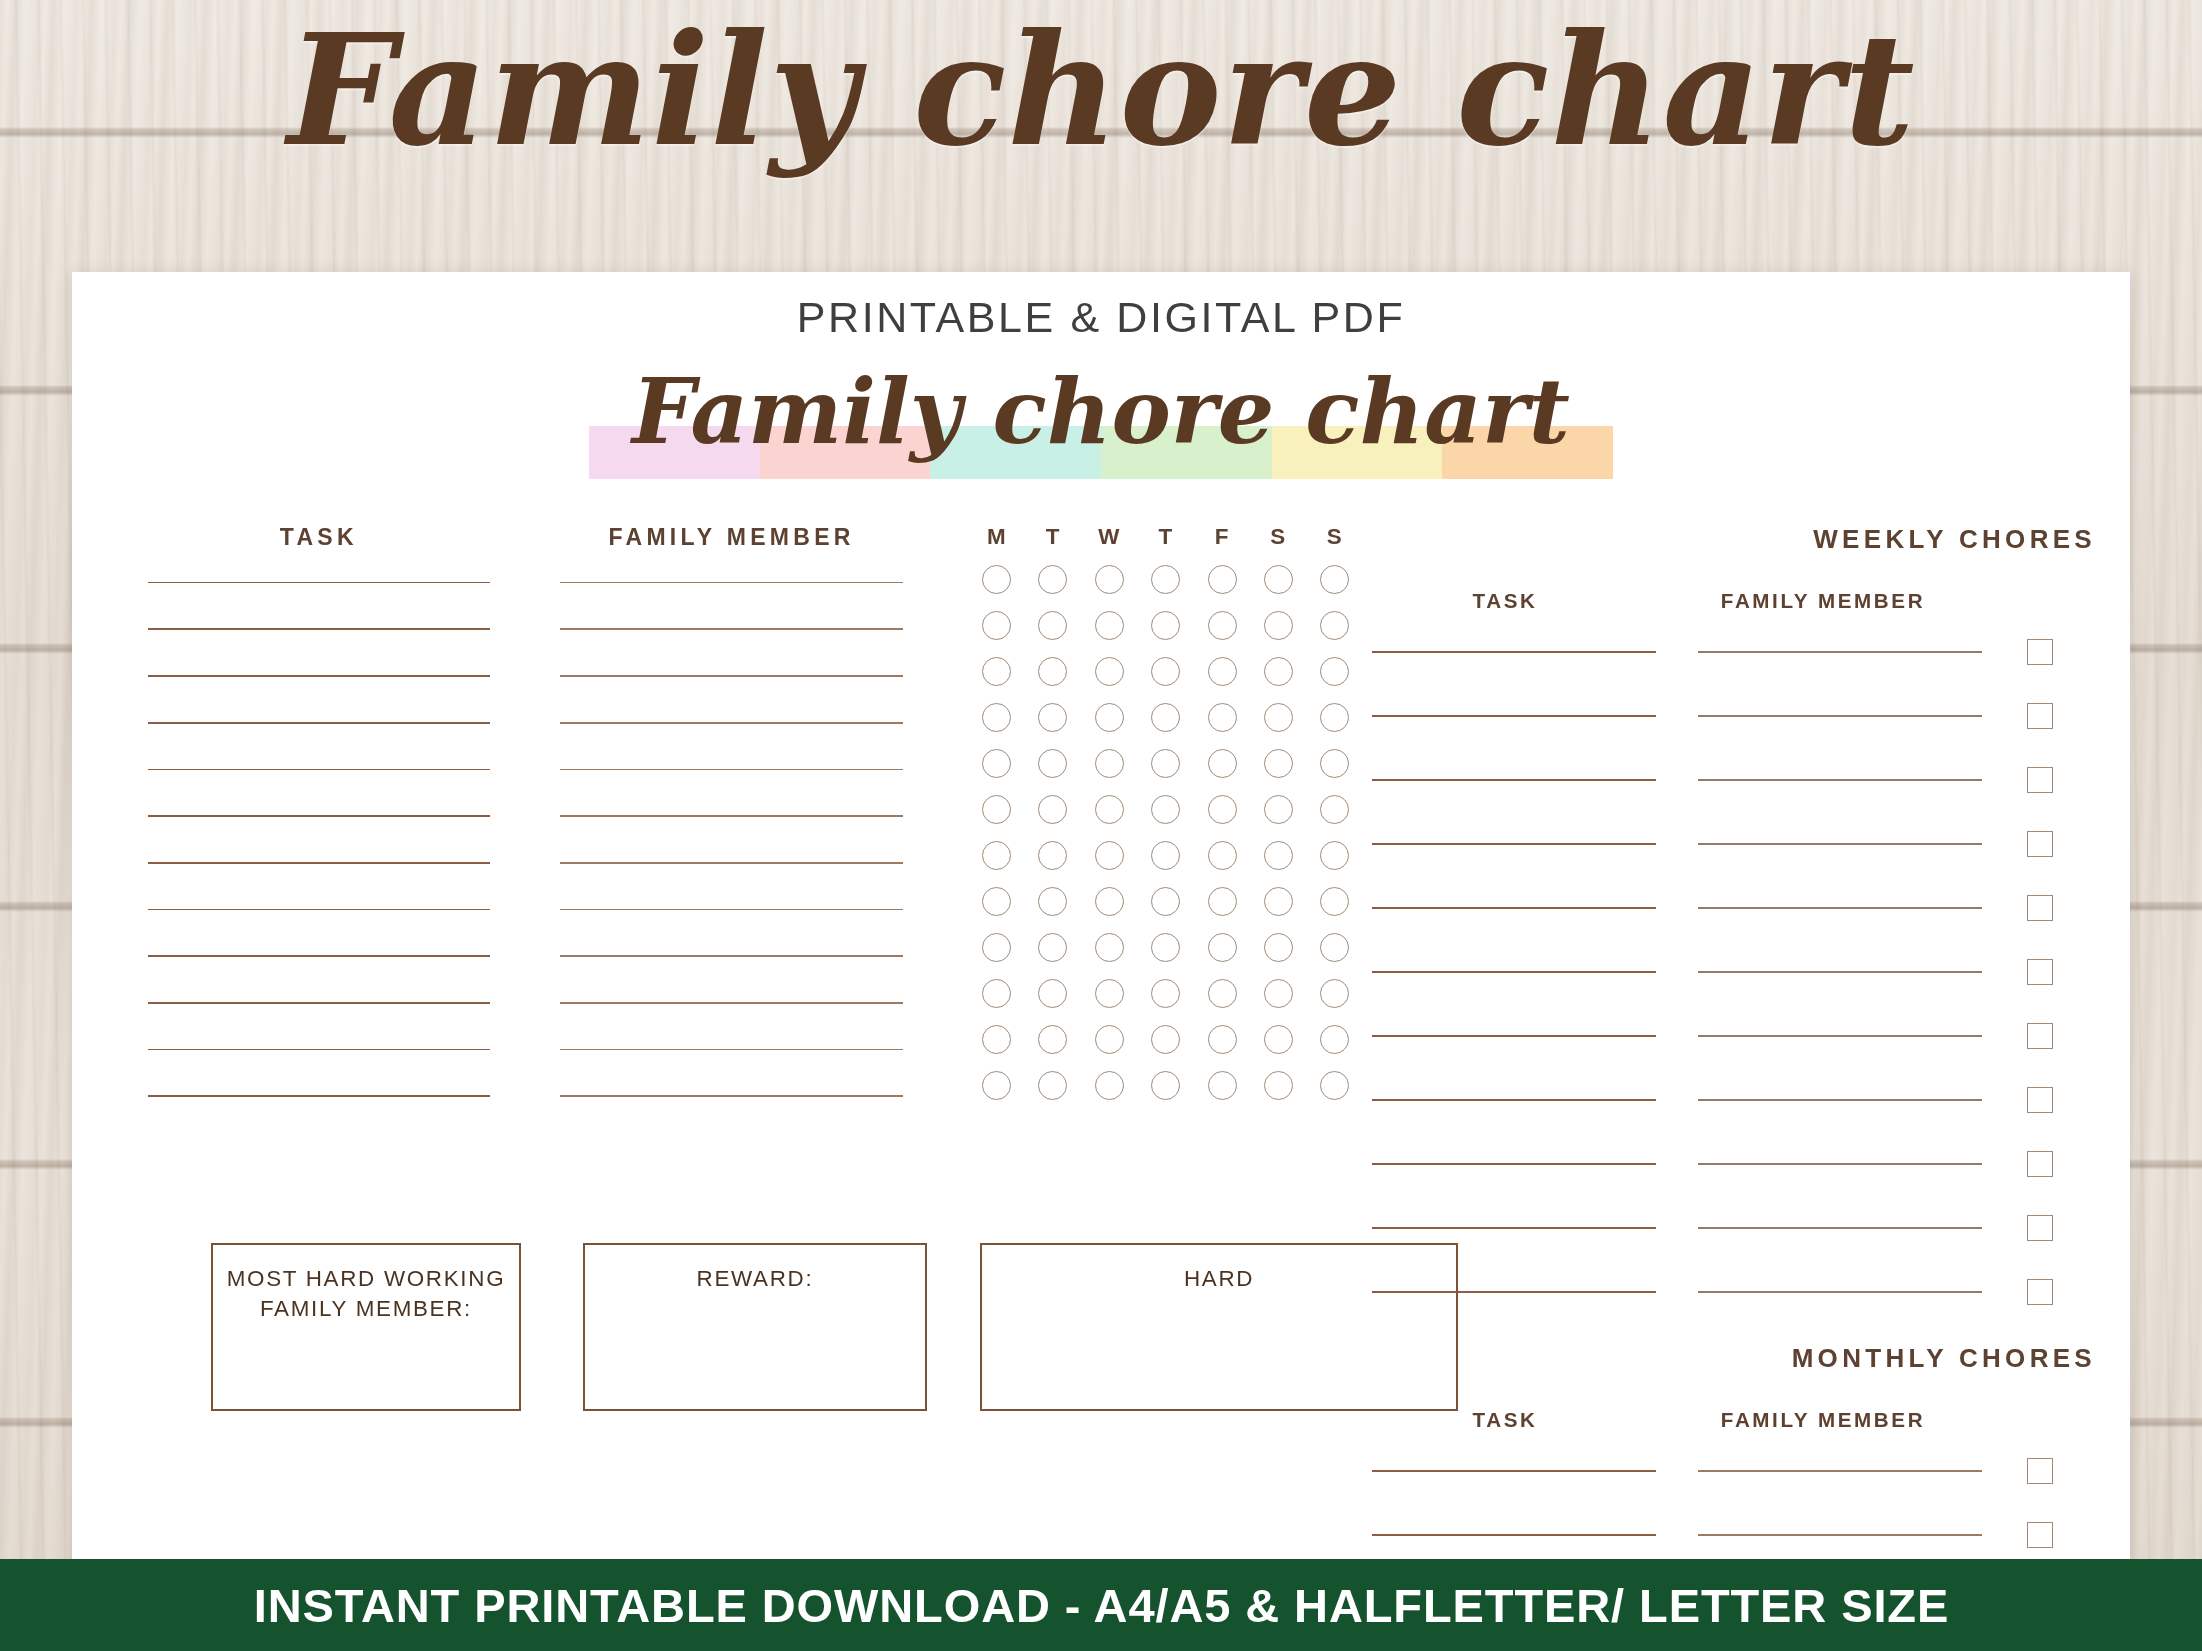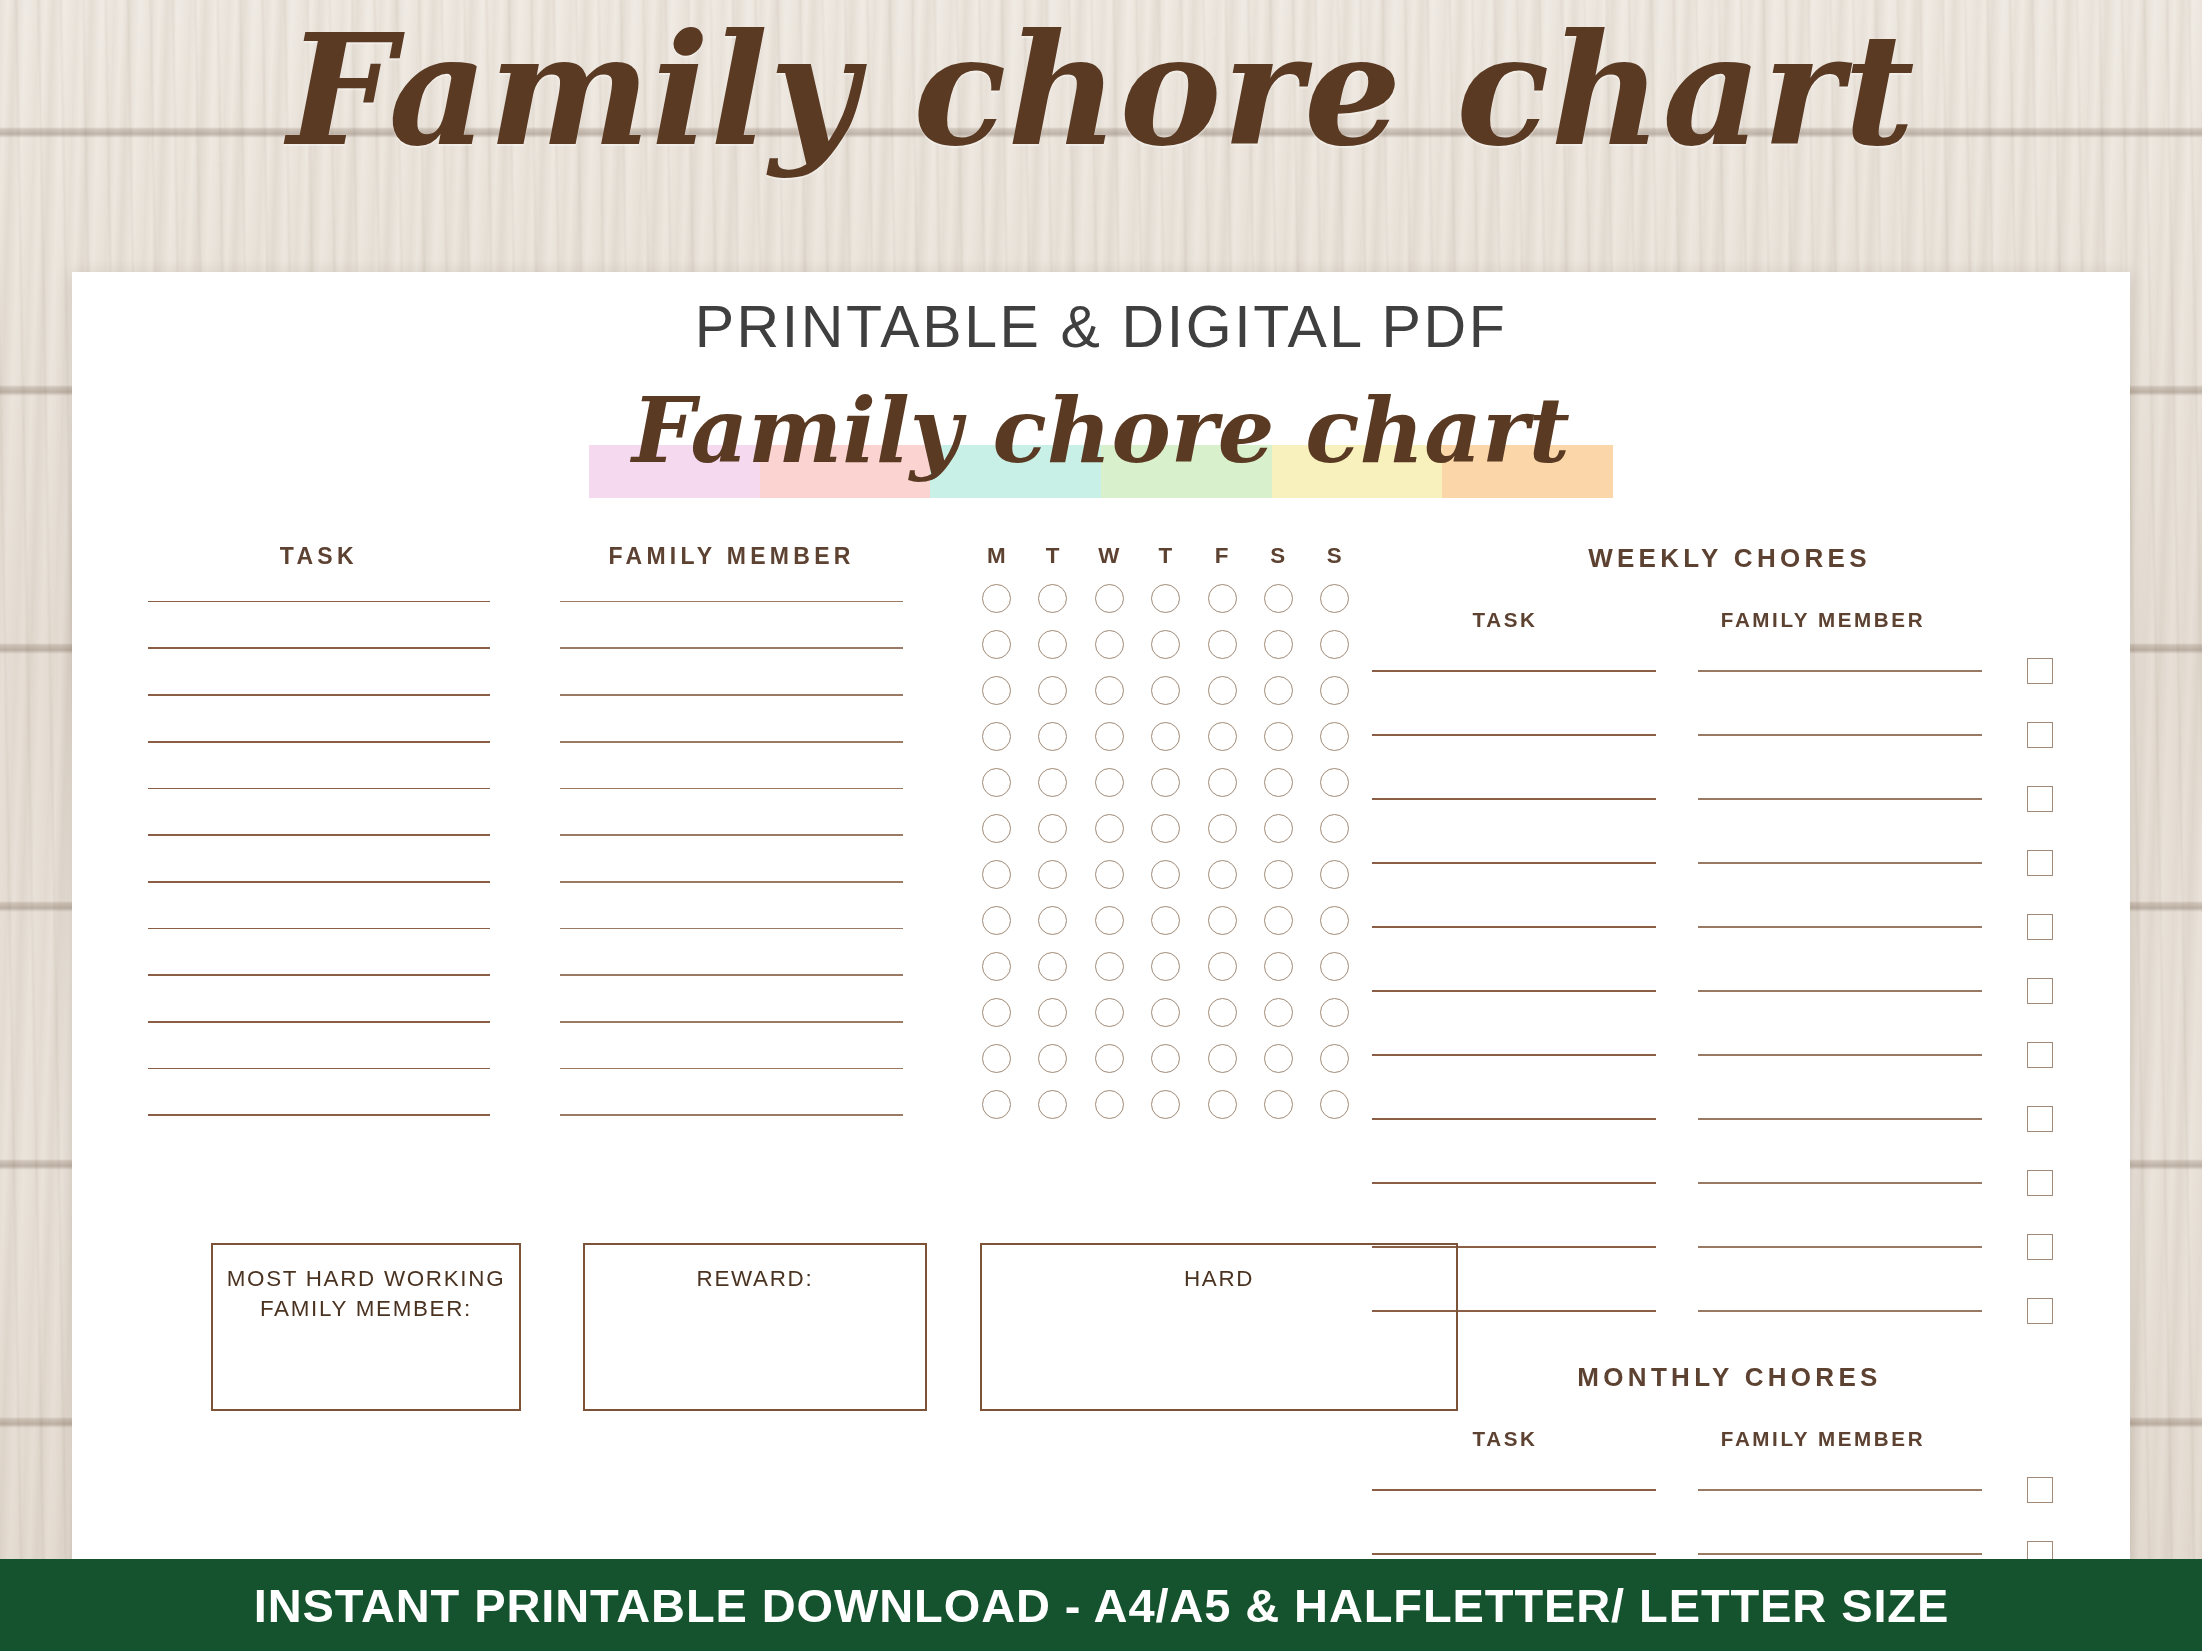--- a/index.html
+++ b/index.html
@@ -78,21 +78,21 @@
     top: 272px;
     width: 2058px;
     height: 1297px;
     background: #ffffff;
     box-shadow: 0 3.4px 15.5px rgba(90,70,55,.18);
   }
 
   .subtitle {
     text-align: center;
     font-family: "Liberation Sans", sans-serif;
-    font-size: 59px;
+    font-size: 43px;
     letter-spacing: 2.6px;
     color: #3f3f3f;
     margin-top: 20.6px;
   }
 
   .inner-title-wrap {
     position: relative;
     height: 146px;
     margin-top: 5.2px;
   }
@@ -188,21 +188,21 @@
     width: 29px;
     height: 29px;
     border: 1.7px solid #a08a77;
     border-radius: 50%;
     margin: 0 10.3px;
     box-sizing: border-box;
   }
 
   
   .right-title {
-    text-align: center;
+    text-align: right;
     font-size: 26px;
     letter-spacing: 4.3px;
     font-weight: bold;
     color: #5d4232;
     margin-bottom: 34px;
   }
   .right-subheads {
     display: flex;
     margin-bottom: 26px;
   }

